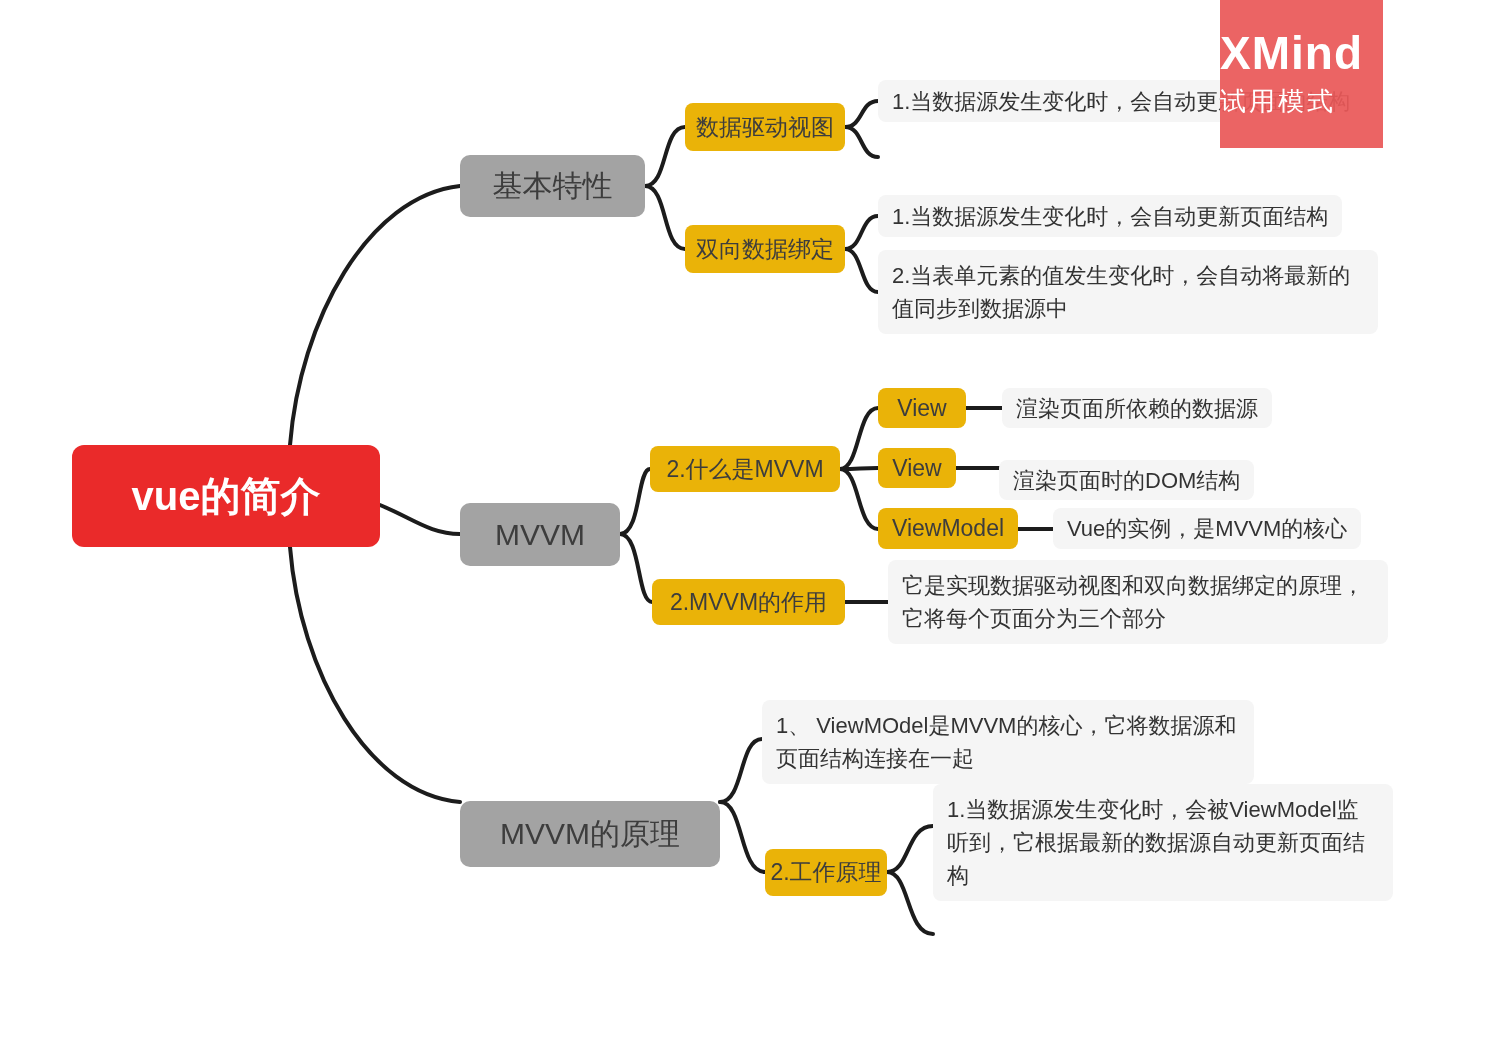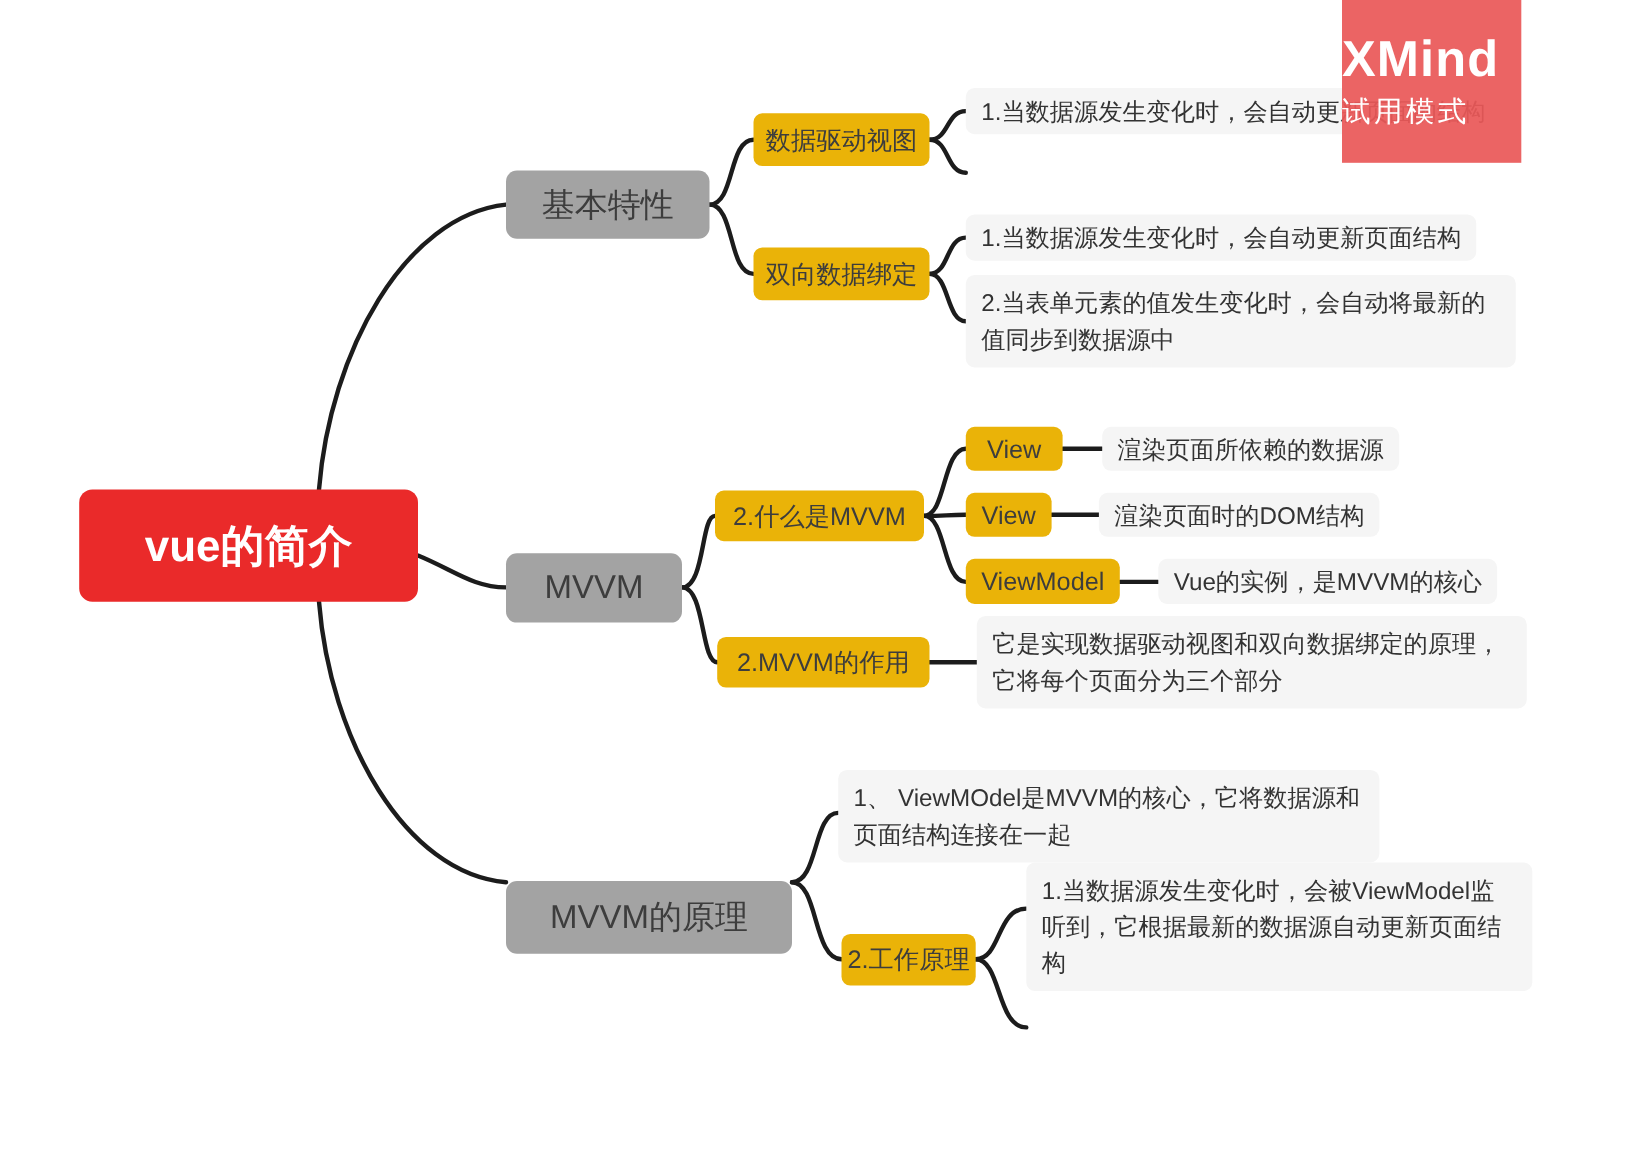--- a/index.html
+++ b/index.html
@@ -71,21 +71,21 @@
   <div class="node leaf single" style="left:878px;top:80px;height:42px;">1.当数据源发生变化时，会自动更新页面的结构</div>
 
   <div class="node sub" style="left:685px;top:225px;width:160px;height:48px;">双向数据绑定</div>
   <div class="node leaf single" style="left:878px;top:195px;height:42px;">1.当数据源发生变化时，会自动更新页面结构</div>
   <div class="node leaf" style="left:878px;top:250px;width:500px;">2.当表单元素的值发生变化时，会自动将最新的值同步到数据源中</div>
 
   <div class="node sub" style="left:650px;top:446px;width:190px;height:46px;">2.什么是MVVM</div>
   <div class="node sub" style="left:878px;top:388px;width:88px;height:40px;">View</div>
   <div class="node leaf single" style="left:1002px;top:388px;height:40px;">渲染页面所依赖的数据源</div>
   <div class="node sub" style="left:878px;top:448px;width:78px;height:40px;">View</div>
-  <div class="node leaf single" style="left:999px;top:448px;height:40px;">渲染页面时的DOM结构</div>
+  <div class="node leaf single" style="left:999px;top:460px;height:40px;">渲染页面时的DOM结构</div>
   <div class="node sub" style="left:878px;top:508px;width:140px;height:41px;">ViewModel</div>
   <div class="node leaf single" style="left:1053px;top:508px;height:41px;">Vue的实例，是MVVM的核心</div>
 
   <div class="node sub" style="left:652px;top:579px;width:193px;height:46px;">2.MVVM的作用</div>
   <div class="node leaf" style="left:888px;top:560px;width:500px;">它是实现数据驱动视图和双向数据绑定的原理，它将每个页面分为三个部分</div>
 
   <div class="node leaf" style="left:762px;top:700px;width:492px;">1、 ViewMOdel是MVVM的核心，它将数据源和页面结构连接在一起</div>
   <div class="node sub" style="left:765px;top:849px;width:122px;height:47px;">2.工作原理</div>
   <div class="node leaf" style="left:933px;top:784px;width:460px;">1.当数据源发生变化时，会被ViewModel监听到，它根据最新的数据源自动更新页面结构</div>
 

